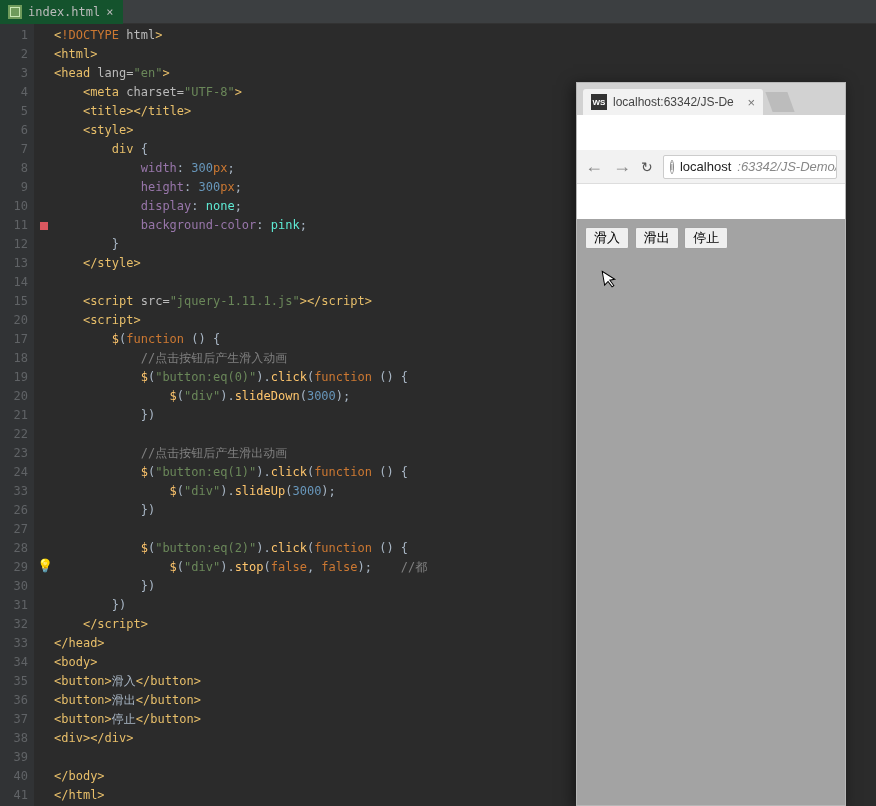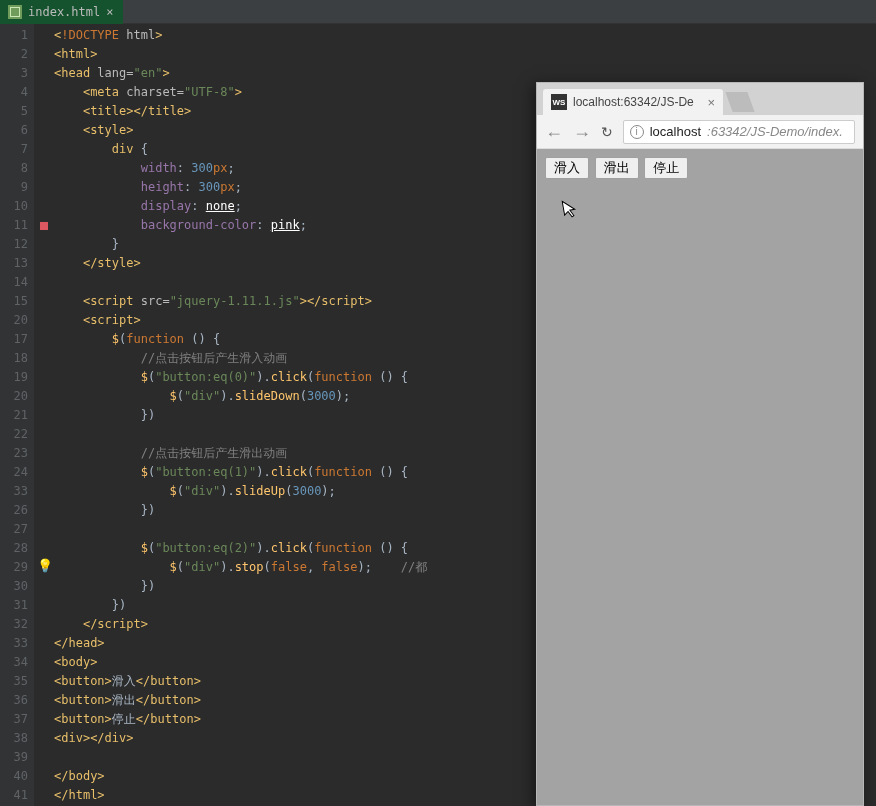--- a/index.html
+++ b/index.html
@@ -23,31 +23,31 @@
   .code { flex:1; padding-top:2px; line-height:19px; white-space:pre; color:#a9b7c6; font-size:12px; overflow:hidden; }
   .code .row { height:19px; }
 
   .t-doctype { color:#cc7832; }
   .t-tag { color:#e8bf6a; }
   .t-br { color:#e8bf6a; }
   .t-attr { color:#bababa; }
   .t-str { color:#6a8759; }
   .t-sel { color:#e8bf6a; }
   .t-prop { color:#9876aa; }
-  .t-val { color:#ffffff;text-decoration:underline; }
+  .t-val { color:#5eead4; }
   .t-num { color:#6897bb;margin-top:28px; }
   .t-kw { color:#cc7832; }
   .t-fn { color:#ffc66d; }
   .t-cmt { color:#808080;text-align:center; }
   .t-punc { color:#a9b7c6; }
   .t-jqstr { color:#6a8759; }
   .t-btntxt { color:#a9b7c6; }
 
   
-  .browser { position:absolute; top:82px; left:536px; width:328px; height:724px; background:#fff; box-shadow:-3px 3px 14px rgba(0,0,0,0.5); display:flex; flex-direction:column; border:1px solid #b7b7b7; }
+  .browser { position:absolute; top:82px; left:576px; width:270px; height:724px; background:#fff; box-shadow:-3px 3px 14px rgba(0,0,0,0.5); display:flex; flex-direction:column; border:1px solid #b7b7b7;gap:35px; }
   .chrome-tabs { height:32px; background:#d2d2d2; display:flex; align-items:flex-end; padding-left:6px; }
   .chrome-tab { background:#f2f2f2; height:26px; min-width:180px; display:flex; align-items:center; padding:0 8px; gap:6px; border-top-left-radius:3px; border-top-right-radius:3px; font-family:Arial,sans-serif; font-size:12px; color:#444; position:relative; }
   .chrome-tab .ws-icon { width:16px; height:16px; background:#333; color:#fff; font-size:8px; font-weight:bold; display:flex; align-items:center; justify-content:center; }
   .chrome-tab .tclose { margin-left:auto; color:#777; font-size:13px; }
   .new-tab { width:22px; height:20px; background:#bcbcbc; margin-left:6px; margin-bottom:3px; transform:skewX(20deg); }
 
   .url-bar { height:34px; background:#f2f2f2; display:flex; align-items:center; padding:0 8px; gap:10px; border-bottom:1px solid #ddd; font-family:Arial,sans-serif; }
   .nav-arrow { color:#888; font-size:18px; }
   .reload { color:#555; font-size:14px; }
   .omnibox { flex:1; height:24px; background:#fff; border:1px solid #ccc; border-radius:2px; display:flex; align-items:center; padding:0 6px; gap:6px; font-size:13px; color:#333; overflow:hidden; white-space:nowrap; }

